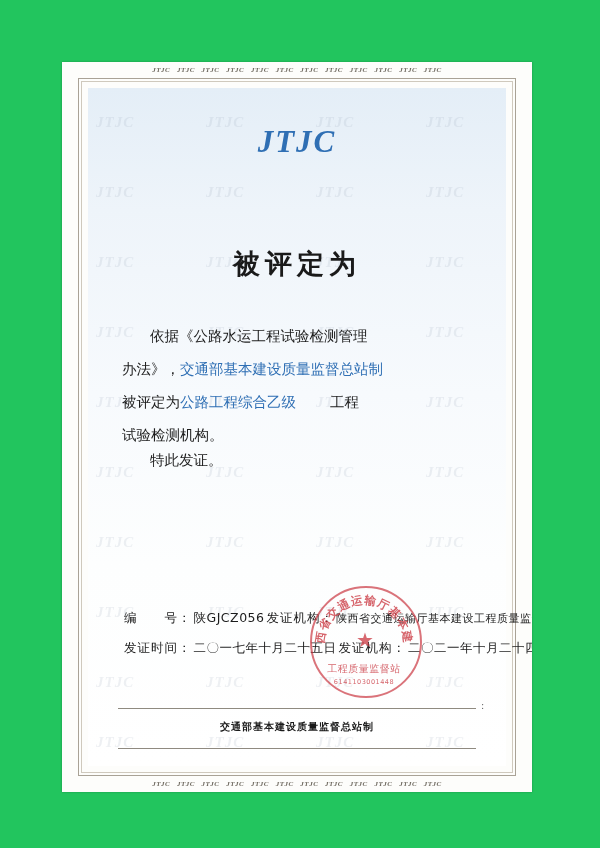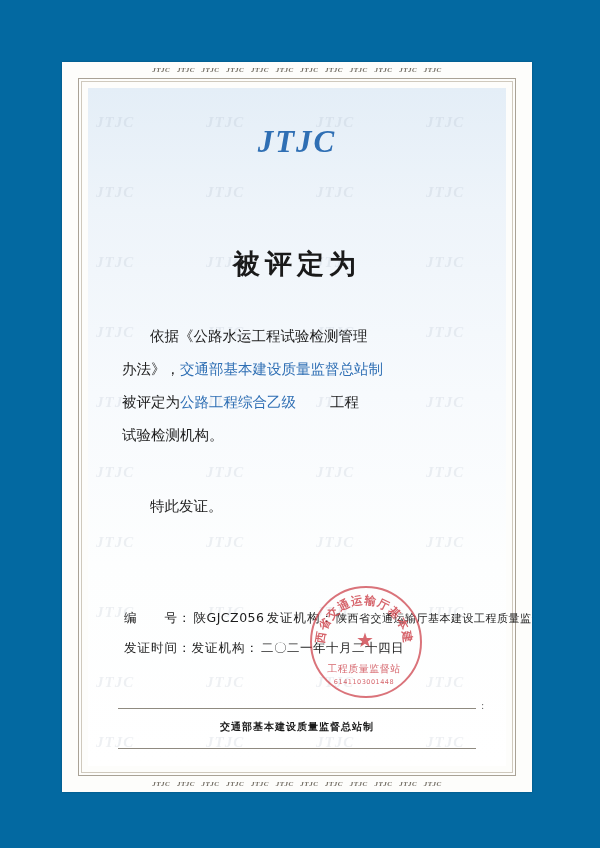--- a/index.html
+++ b/index.html
@@ -12,21 +12,21 @@
     height: 848px;
     font-family: "Liberation Serif", serif;
     overflow: hidden;
   }
 
   
   .scan {
     position: relative;
     width: 600px;
     height: 848px;
-    background: #0369a1;
+    background: #22c55e;
   }
 
   
   .certificate {
     position: absolute;
     left: 62px;
     top: 62px;
     width: 470px;
     height: 730px;
     background: #fdfdfb;
@@ -146,21 +146,20 @@
     font-family: "DejaVu Sans", sans-serif;
   }
   .grade-gap { display: inline-block; width: 34px; }
   .notice {
     position: absolute;
     left: 34px; top: 363px;
     padding-left: 28px;
     font-family: "DejaVu Sans", sans-serif;
     font-size: 14.5px;
     color: #1c1c1c;
-    margin-top: 46px;
   }
 
   
   .fields {
     position: absolute;
     left: 36px; top: 522px;
     width: 350px;
     font-family: "DejaVu Sans", sans-serif;
     font-size: 12.5px;
     color: #1c1c1c;
@@ -326,20 +325,21 @@
       <div class="fields">
         <div class="field-row">
           <span class="field-label">编　　号：</span>
           <span class="field-value">陕GJCZ056</span>
           <span class="spacer-sm"></span>
           <span class="field-label">发证机构：</span>
           <span class="field-value small">陕西省交通运输厅基本建设工程质量监督站</span>
         </div>
         <div class="field-row">
           <span class="field-label">发证时间：</span>
+          <span class="field-value">二〇一七年十月二十五日</span>
           <span class="field-label">发证机构：</span>
           <span class="field-value">二〇二一年十月二十四日</span>
         </div>
       </div>
 
       <div class="seal">
         <div class="seal-ring"></div>
         <svg class="seal-arc" viewBox="0 0 108 108">
           <defs>
             <path id="arcpath" d="M 14,58 A 40,40 0 0 1 94,58" fill="none"></path>

